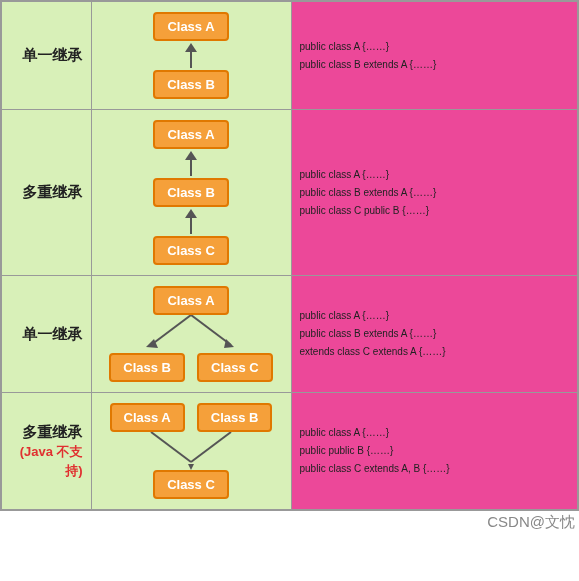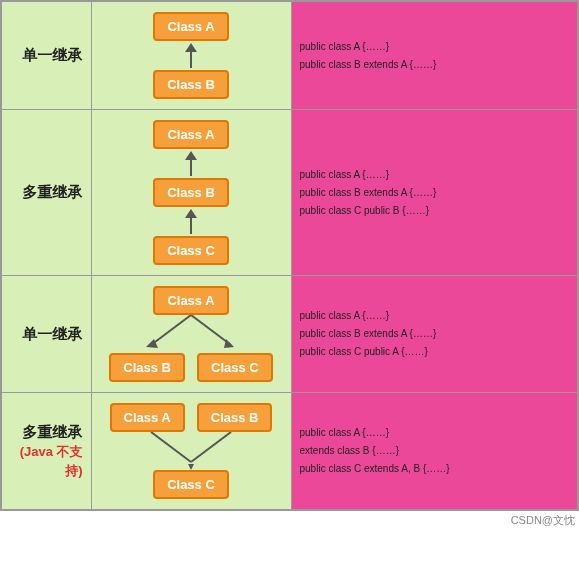--- a/index.html
+++ b/index.html
@@ -175,21 +175,21 @@
         </svg>
         <div style="display:flex; flex-direction:row; gap:12px; justify-content:center;">
           <div class="orange-box">Class B</div>
           <div class="orange-box">Class C</div>
         </div>
       </div>
     </td>
     <td class="code-cell">
       <div>public class A {……}</div>
       <div>public class B extends A {……}</div>
-      <div>public class C public A {……}</div>
+      <div>extends class C extends A {……}</div>
     </td>
   </tr>
 
   <tr>
     <td class="label-cell">
       <span>多重继承</span><br>
       <span class="red-text">(Java 不支持)</span>
     </td>
     <td class="diagram-cell">
       <div class="multi-inh-diagram">
@@ -204,20 +204,20 @@
 
           <line x1="105" y1="0" x2="65" y2="30" stroke="#555" stroke-width="2"></line>
 
           <polygon points="62,32 68,32 65,38" fill="#555"></polygon>
         </svg>
         <div class="orange-box">Class C</div>
       </div>
     </td>
     <td class="code-cell">
       <div>public class A {……}</div>
-      <div>extends class B {……}</div>
+      <div>public public B {……}</div>
       <div>public class C extends A, B {……}</div>
     </td>
   </tr>
 </tbody>
   </table>
 
-<div style="text-align:right; font-size:11px; color:#888; padding:2px 4px;">CSDN@文忱</div>
+<div style="text-align:right; font-size:15px; color:#888; padding:2px 4px;">CSDN@文忱</div>
 
 </body></html>

